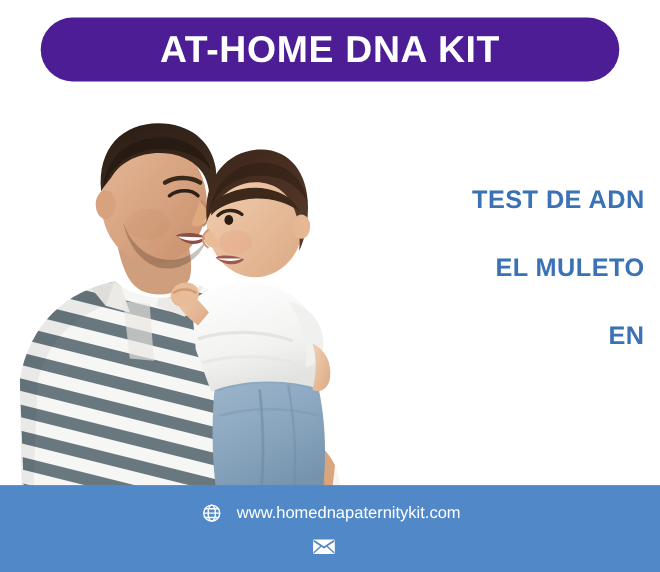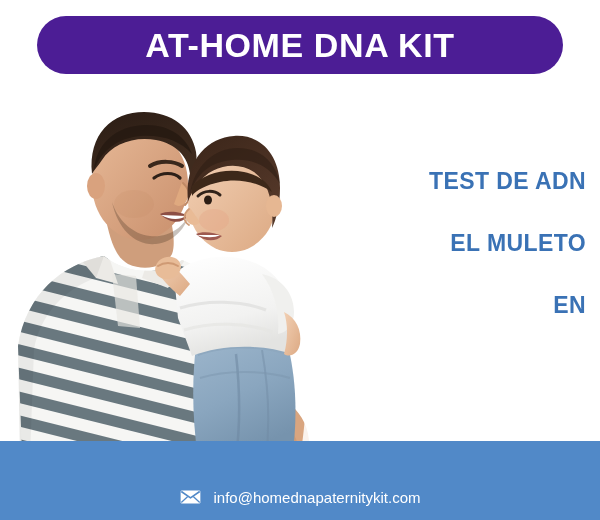--- a/index.html
+++ b/index.html
@@ -314,30 +314,43 @@
   </div>
 
   <div class="text-block">
     <div class="text-line line-1">TEST DE ADN</div>
     <div class="text-line line-3">EL MULETO</div>
     <div class="text-line line-2">EN</div>
   </div>
 
   <div class="footer-bar">
 
+    <div class="footer-row footer-row-website">
+      <div class="contact-item">
+        <span class="f-icon">
+          <svg width="19" height="19" viewBox="0 0 24 24" fill="none" stroke="#ffffff" stroke-width="1.6">
+            <circle cx="12" cy="12" r="9.2"></circle>
+            <ellipse cx="12" cy="12" rx="4.2" ry="9.2"></ellipse>
+            <line x1="2.8" y1="12" x2="21.2" y2="12"></line>
+            <line x1="4.2" y1="7" x2="19.8" y2="7"></line>
+            <line x1="4.2" y1="17" x2="19.8" y2="17"></line>
+          </svg>
+        </span>
+        <span class="f-text">www.homednapaternitykit.com</span>
+      </div>
+    </div>
 
     <div class="footer-row footer-row-contact">
 
       <div class="contact-item">
         <span class="f-icon">
           <svg width="21" height="16" viewBox="0 0 26 18">
             <rect x="0.8" y="0.8" width="24.4" height="16.4" rx="1.6" fill="#ffffff"></rect>
             <path d="M1.6 2.2 L13 10 L24.4 2.2" stroke="#5189c8" stroke-width="2" fill="none" stroke-linejoin="round"></path>
             <path d="M1.6 15.8 L9.6 8.4 M24.4 15.8 L16.4 8.4" stroke="#5189c8" stroke-width="1.6" fill="none"></path>
           </svg>
         </span>
-        <span class="f-text">info@homednapaternitykit.com</span>
       </div>
     </div>
 
   </div>
 
 </div>
 
 </body></html>

